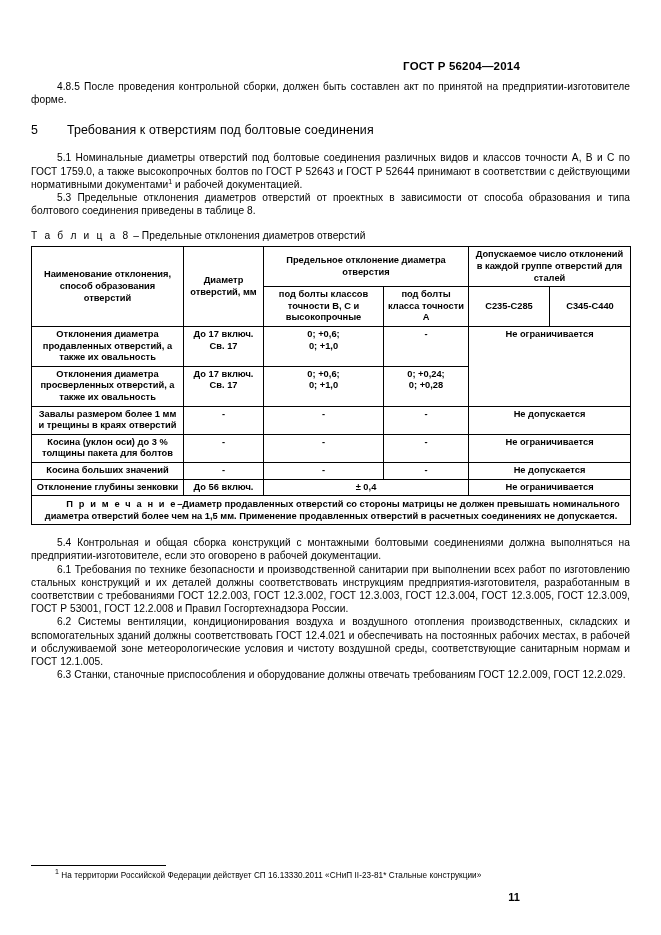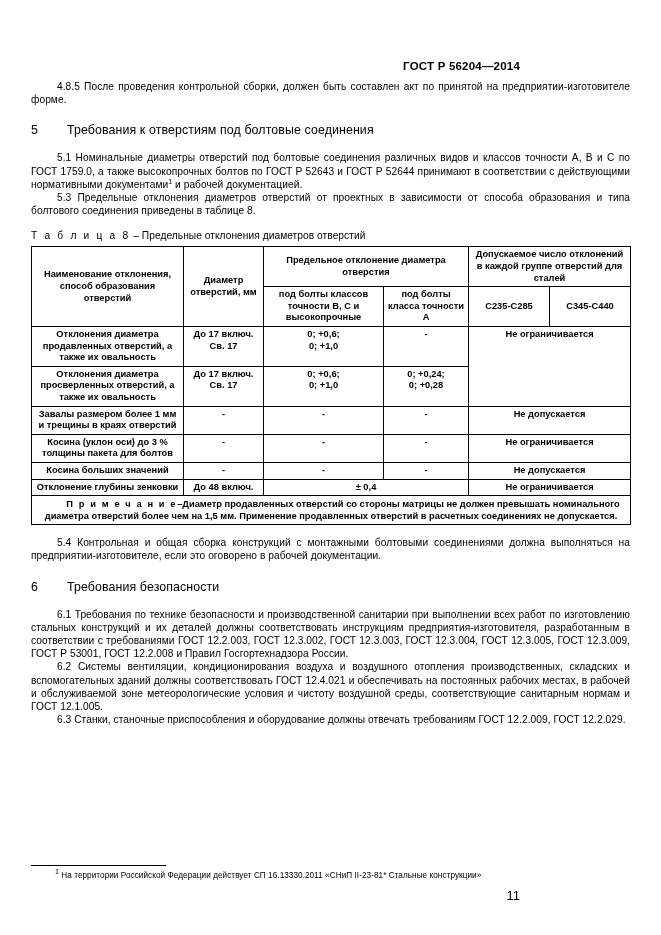--- a/index.html
+++ b/index.html
@@ -127,22 +127,22 @@
   .footnote-text {
     font-size: 8.2px;
     line-height: 11px;
     padding-left: 24px;
     letter-spacing: 0.05px;
   }
   .page-number {
     position: absolute;
     right: 31px;
     bottom: 32px;
-    font-size: 13px;
-    font-weight: normal;
+    font-size: 11px;
+    font-weight: bold;
   }
   .gap-md { height: 11px; }
 </style>
 </head>
 <body>
 
 <div class="page">
 
   <div class="header">ГОСТ Р 56204—2014</div>
 
@@ -218,41 +218,38 @@
           </tr>
           <tr>
             <td class="left">Косина больших значений</td>
             <td class="mid">-</td>
             <td class="mid">-</td>
             <td class="mid">-</td>
             <td class="mid" colspan="2">Не допускается</td>
           </tr>
           <tr>
             <td class="left">Отклонение глубины зенковки</td>
-            <td class="mid">До 48 включ.</td>
+            <td class="mid">До 56 включ.</td>
             <td class="mid" colspan="2">± 0,4</td>
             <td class="mid" colspan="2">Не ограничивается</td>
           </tr>
         </tbody>
       <tfoot>
         <tr>
           <td class="note" colspan="6">
             <span class="lead">П р и м е ч а н и е</span><span>–</span><span>Диаметр продавленных отверстий со стороны матрицы не должен превышать номинального диаметра отверстий более чем на 1,5 мм. Применение продавленных отверстий в расчетных соединениях не допускается.</span>
           </td>
         </tr>
       </tfoot>
     </table>
 
     <div class="gap-md"></div>
 
     <p class="para">5.4 Контрольная и общая сборка конструкций с монтажными болтовыми соединениями должна выполняться на предприятии-изготовителе, если это оговорено в рабочей документации.</p>
 
-    <h2 class="clause">
-      <span class="num">6</span><span>Требования безопасности</span>
-    </h2>
 
     <p class="para">6.1 Требования по технике безопасности  и производственной санитарии  при выполнении всех работ по изготовлению стальных конструкций и их деталей должны соответствовать инструкциям предприятия-изготовителя, разработанным в соответствии с требованиями ГОСТ 12.2.003, ГОСТ 12.3.002, ГОСТ 12.3.003, ГОСТ 12.3.004, ГОСТ 12.3.005, ГОСТ 12.3.009, ГОСТ Р 53001, ГОСТ 12.2.008 и Правил Госгортехнадзора России.</p>
     <p class="para">6.2 Системы вентиляции, кондиционирования воздуха и воздушного отопления производственных, складских и вспомогательных зданий должны соответствовать ГОСТ 12.4.021 и обеспечивать на постоянных рабочих местах, в рабочей и обслуживаемой зоне метеорологические условия и чистоту воздушной среды, соответствующие санитарным нормам и  ГОСТ 12.1.005.</p>
     <p class="para">6.3 Станки, станочные приспособления и оборудование должны отвечать требованиям ГОСТ 12.2.009, ГОСТ 12.2.029.</p>
 
   </div>
 
   <div class="footnote-wrap">
     <div class="footnote-rule"></div>
     <div class="footnote-text"><sup class="fn">1</sup> <span>На территории Российской Федерации действует СП 16.13330.2011 «СНиП II-23-81* Стальные конструкции»</span></div>

